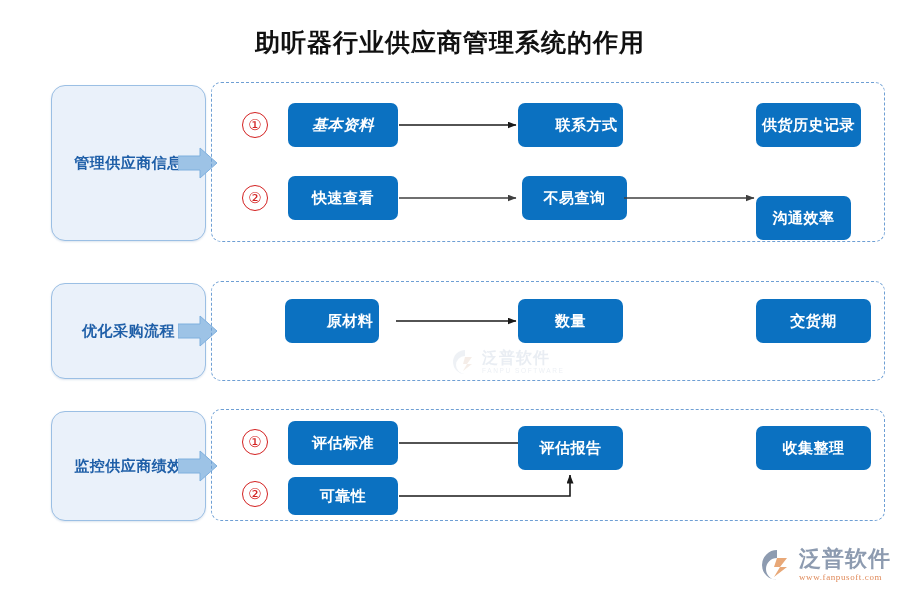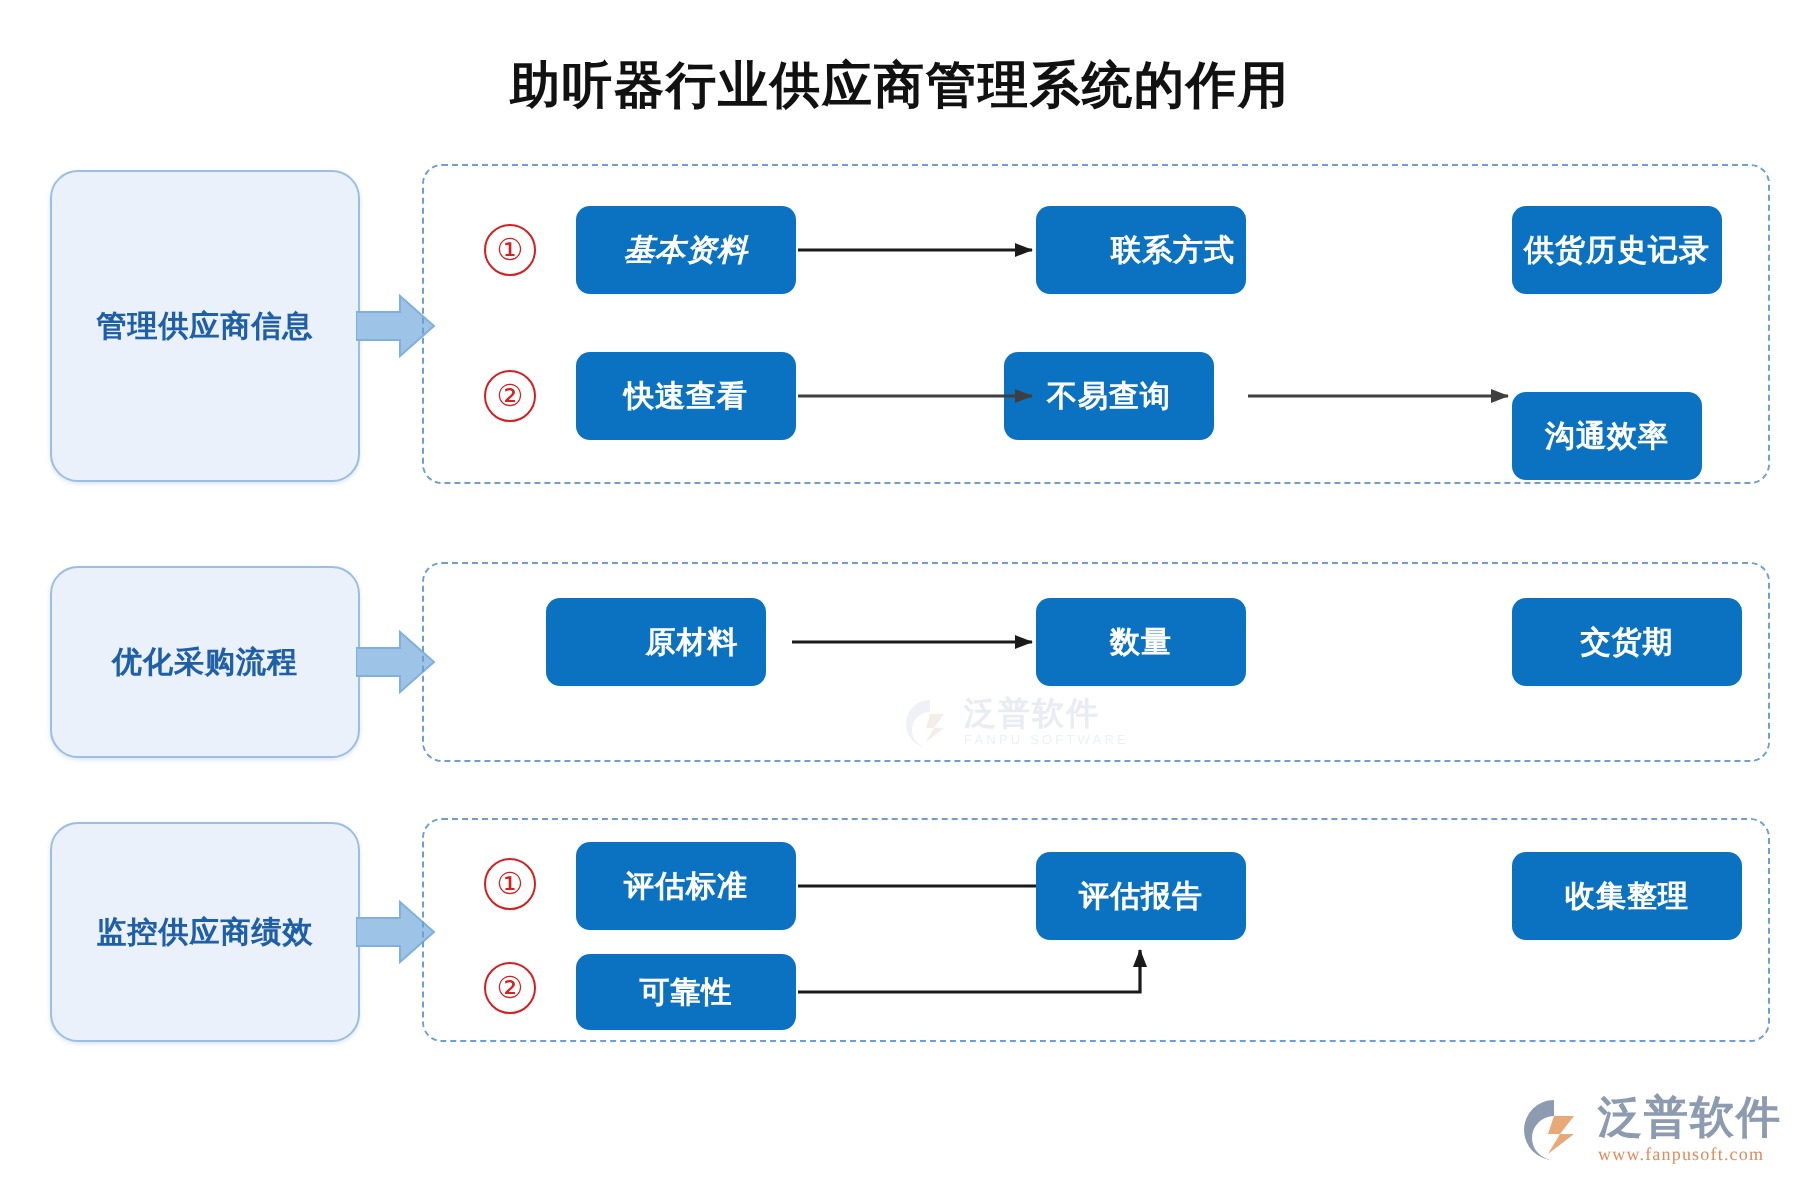--- a/index.html
+++ b/index.html
@@ -38,20 +38,21 @@
   .cat-box {
     position: absolute;
     background: #eaf1fa;
     border: 1px solid #9bbfe4;
     border-radius: 14px;
     box-sizing: border-box;
     display: flex;
     align-items: center;
     justify-content: center;
     box-shadow: 0 1px 2px rgba(120,150,190,0.25);
+    margin-left: 26px;
   }
   .cat-label {
     font-size: 15px;
     font-weight: bold;
     color: #1f5fa8;
     font-family: "Liberation Sans", "DejaVu Sans", sans-serif;
     letter-spacing: 0.5px;
     white-space: nowrap;
   }
 
@@ -191,34 +192,34 @@
   </div>
   <div class="group-frame" style="left:211px; top:82px; width:674px; height:160px;"></div>
 
   <div class="idx" style="left:242px; top:112px;">①</div>
   <div class="node" style="left:288px; top:103px; width:110px; height:44px;font-style:italic;">基本资料</div>
   <div class="node" style="left:518px; top:103px; width:105px; height:44px;padding-left:32px;">联系方式</div>
   <div class="node" style="left:756px; top:103px; width:105px; height:44px;">供货历史记录</div>
 
   <div class="idx" style="left:242px; top:185px;">②</div>
   <div class="node" style="left:288px; top:176px; width:110px; height:44px;">快速查看</div>
-  <div class="node" style="left:502px; top:176px; width:105px; height:44px;">不易查询</div>
+  <div class="node" style="left:522px; top:176px; width:105px; height:44px;">不易查询</div>
   <div class="node" style="left:756px; top:176px; width:95px; height:44px;margin-top:20px;">沟通效率</div>
 
   <div class="cat-box" style="left:25px; top:283px; width:155px; height:96px;">
     <span class="cat-label">优化采购流程</span>
   </div>
   <div class="block-arrow" style="left:178px; top:314px;">
     <svg viewBox="0 0 40 34" width="40" height="34">
       <polygon points="0,10 22,10 22,2 39,17 22,32 22,24 0,24" fill="#9dc3e6" stroke="#7fb0de" stroke-width="1"></polygon>
     </svg>
   </div>
   <div class="group-frame" style="left:211px; top:281px; width:674px; height:100px;"></div>
 
-  <div class="node" style="left:273px; top:299px; width:110px; height:44px;padding-left:36px;">原材料</div>
+  <div class="node" style="left:285px; top:299px; width:94px; height:44px;padding-left:36px;">原材料</div>
   <div class="node" style="left:518px; top:299px; width:105px; height:44px;">数量</div>
   <div class="node" style="left:756px; top:299px; width:115px; height:44px;">交货期</div>
 
   <div class="cat-box" style="left:25px; top:411px; width:155px; height:110px;">
     <span class="cat-label">监控供应商绩效</span>
   </div>
   <div class="block-arrow" style="left:178px; top:449px;">
     <svg viewBox="0 0 40 34" width="40" height="34">
       <polygon points="0,10 22,10 22,2 39,17 22,32 22,24 0,24" fill="#9dc3e6" stroke="#7fb0de" stroke-width="1"></polygon>
     </svg>

